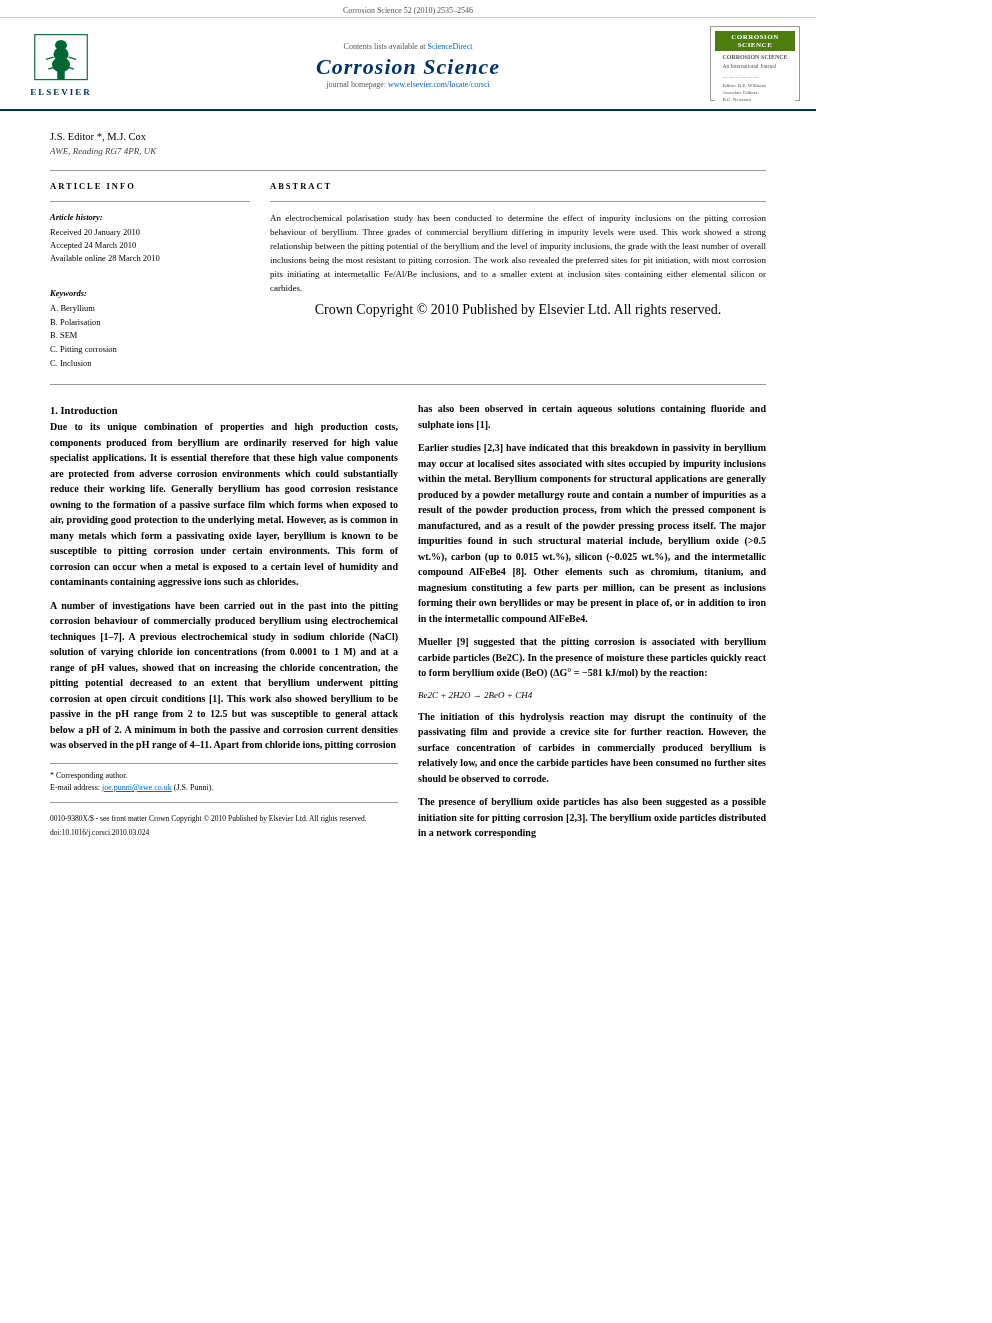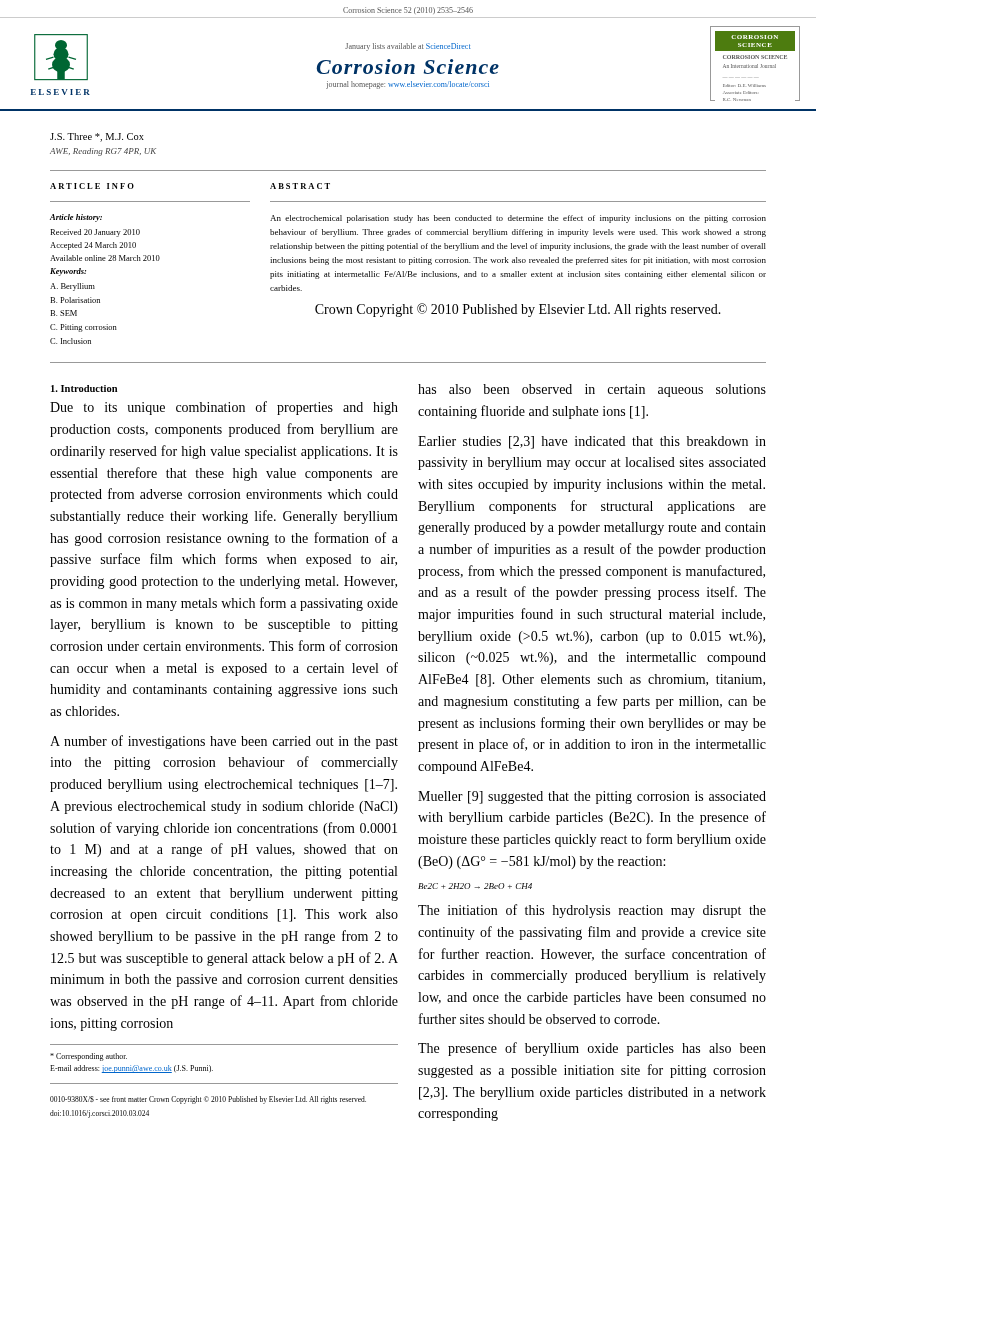--- a/index.html
+++ b/index.html
@@ -153,21 +153,21 @@
       margin-bottom: 4px;
     }
 
     .article-info-item {
       font-size: 8.5px;
       color: #000;
       line-height: 1.5;
     }
 
     .keywords-section {
-      margin-top: 2px;
+      margin-top: 24px;
     }
 
     .keyword-item {
       font-size: 8.5px;
       color: #000;
       line-height: 1.6;
     }
 
     
     .abstract-text {
@@ -204,23 +204,24 @@
 
     .section-title {
       font-size: 10.5px;
       font-weight: bold;
       color: #000;
       margin-top: 2px;
     }
 
     .body-para {
       margin-bottom: 8px;
-      font-size: 14px;
+      font-size: 10px;
       line-height: 1.55;
       text-align: justify;
+      font-weight: bold;
     }
 
     .footnote-area {
       border-top: 1px solid #999;
       margin-top: 10px;
       padding-top: 6px;
     }
 
     .footnote-text {
       font-size: 8px;
@@ -312,21 +313,21 @@
           <line x1="60" y1="35" x2="50" y2="32" stroke="#006633" stroke-width="1.5"></line>
 
           <rect x="5" y="2" width="70" height="60" fill="none" stroke="#006633" stroke-width="1.5"></rect>
         </svg>
         <span class="elsevier-text">ELSEVIER</span>
       </div>
     </div>
 
     <div class="journal-header-center">
       <div class="contents-line">
-        <span>January lists available at</span>
+        <span>Contents lists available at</span>
         <a href="#" style="color:#0066cc;">ScienceDirect</a>
       </div>
       <div class="journal-name">Corrosion Science</div>
       <div class="journal-homepage">
         <span>journal homepage:</span>
         <a href="#" style="color:#0066cc;">www.elsevier.com/locate/corsci</a>
       </div>
     </div>
 
     <div class="cs-logo-box">
@@ -342,21 +343,21 @@
         </div>
       </div>
     </div>
 
   </div>
 
   <div class="content-area">
 
 
     <div class="authors">
-      <span>J.S. Three *, M.J. Cox</span>
+      <span>J.S. Editor *, M.J. Cox</span>
     </div>
 
     <div class="affiliation">AWE, Reading RG7 4PR, UK</div>
 
     <hr class="divider-line">
 
     <div class="two-col">
 
       <div class="col-left">
         <div class="section-heading-small">ARTICLE INFO</div>

